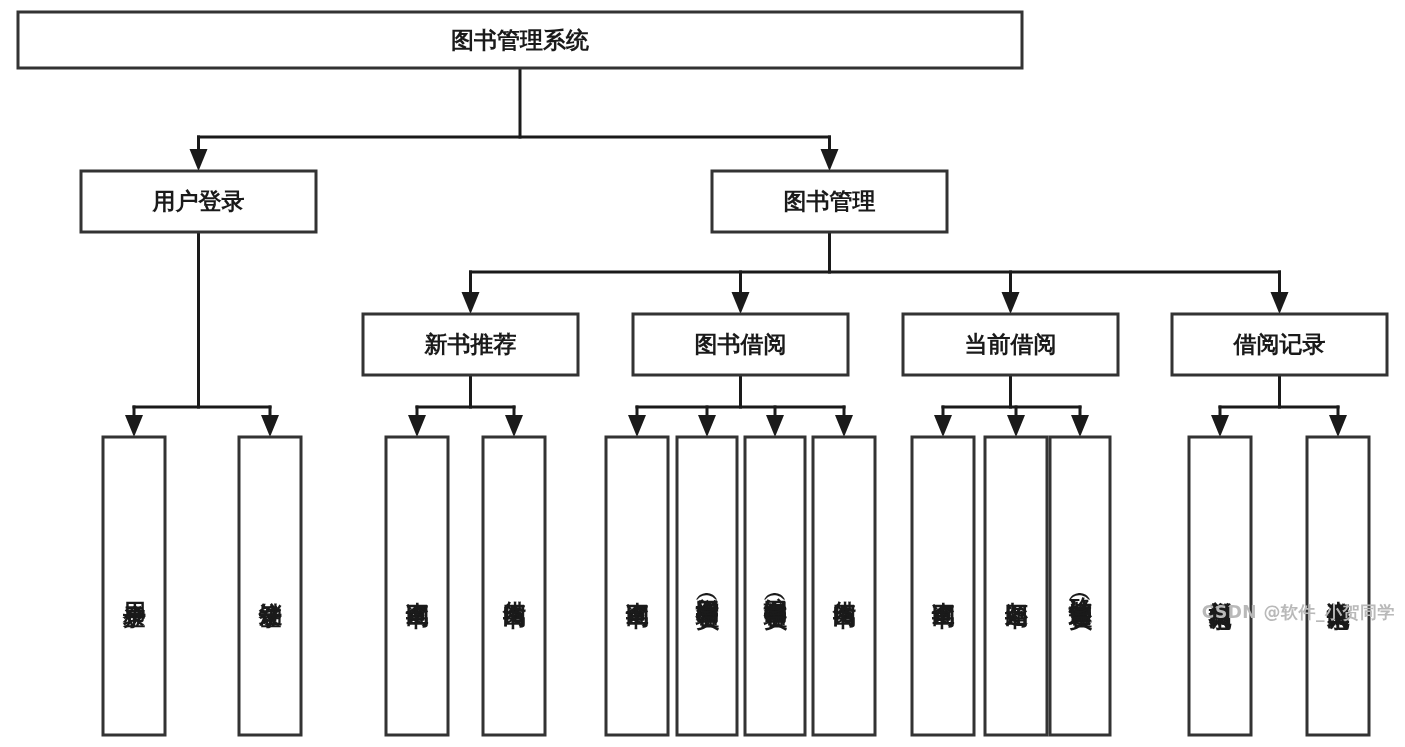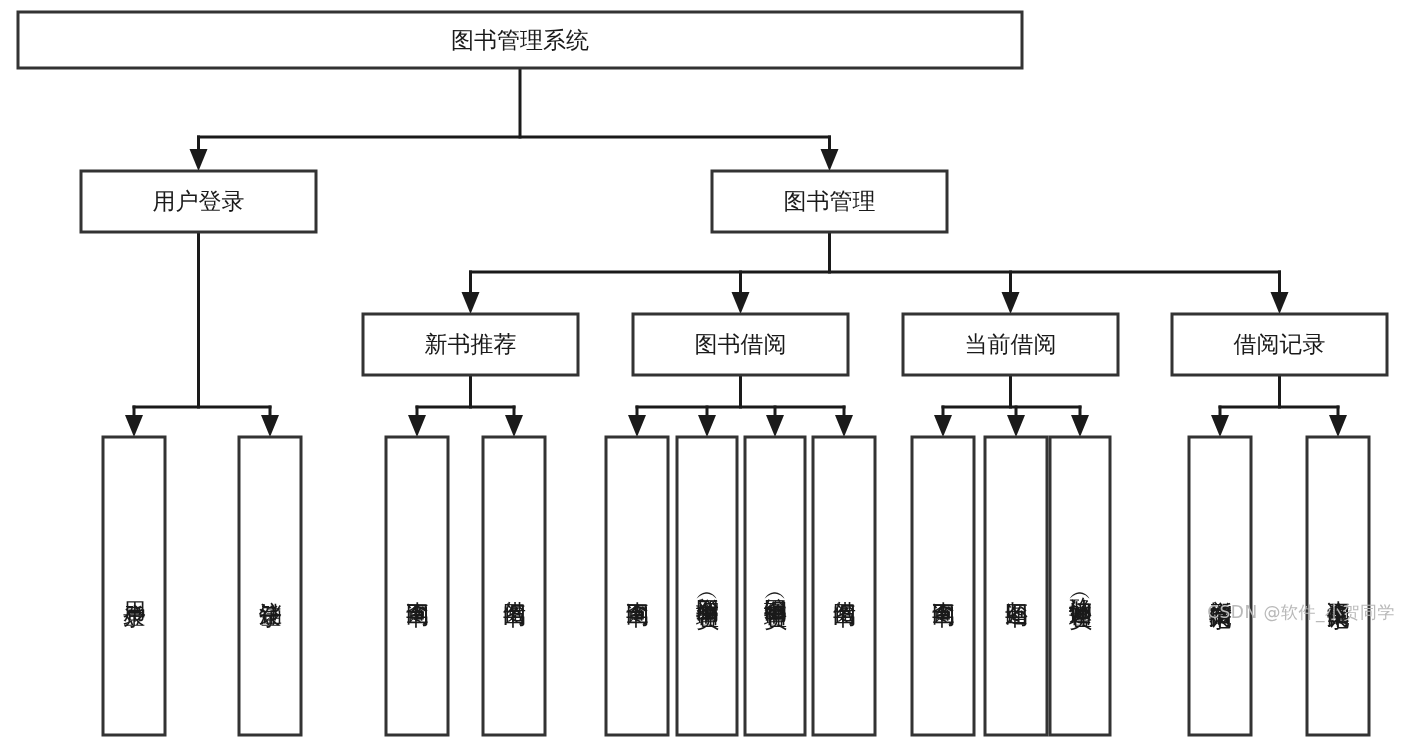--- a/index.html
+++ b/index.html
@@ -11,20 +11,21 @@
     width: 1405px;
     height: 747px;
     font-family: "DejaVu Sans", "Liberation Sans", sans-serif;
     overflow: hidden;
   }
   #diagram-root {
     position: relative;
     width: 1405px;
     height: 628px;
     background: #ffffff;
+    font-weight: bold;
   }
   svg#flow-svg {
     position: absolute;
     left: 0;
     top: 0;
     width: 1405px;
     height: 747px;
   }
   .node-box {
     fill: #ffffff;

